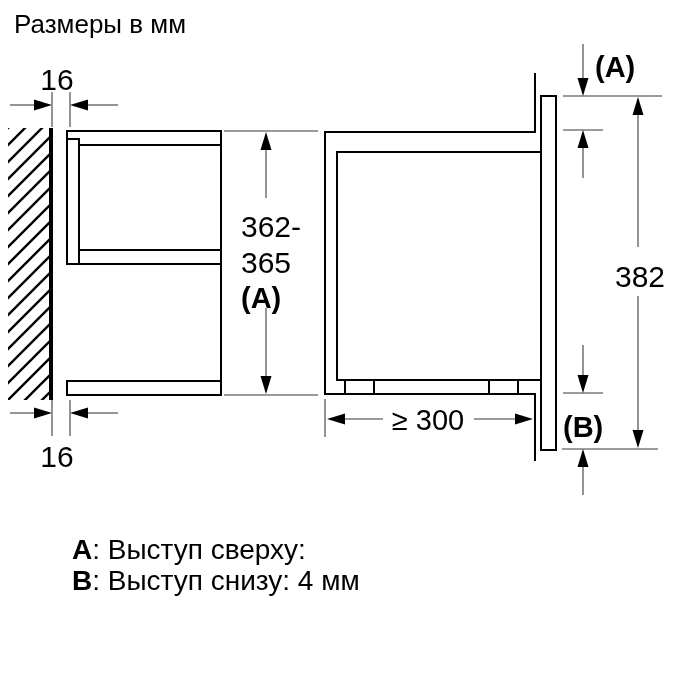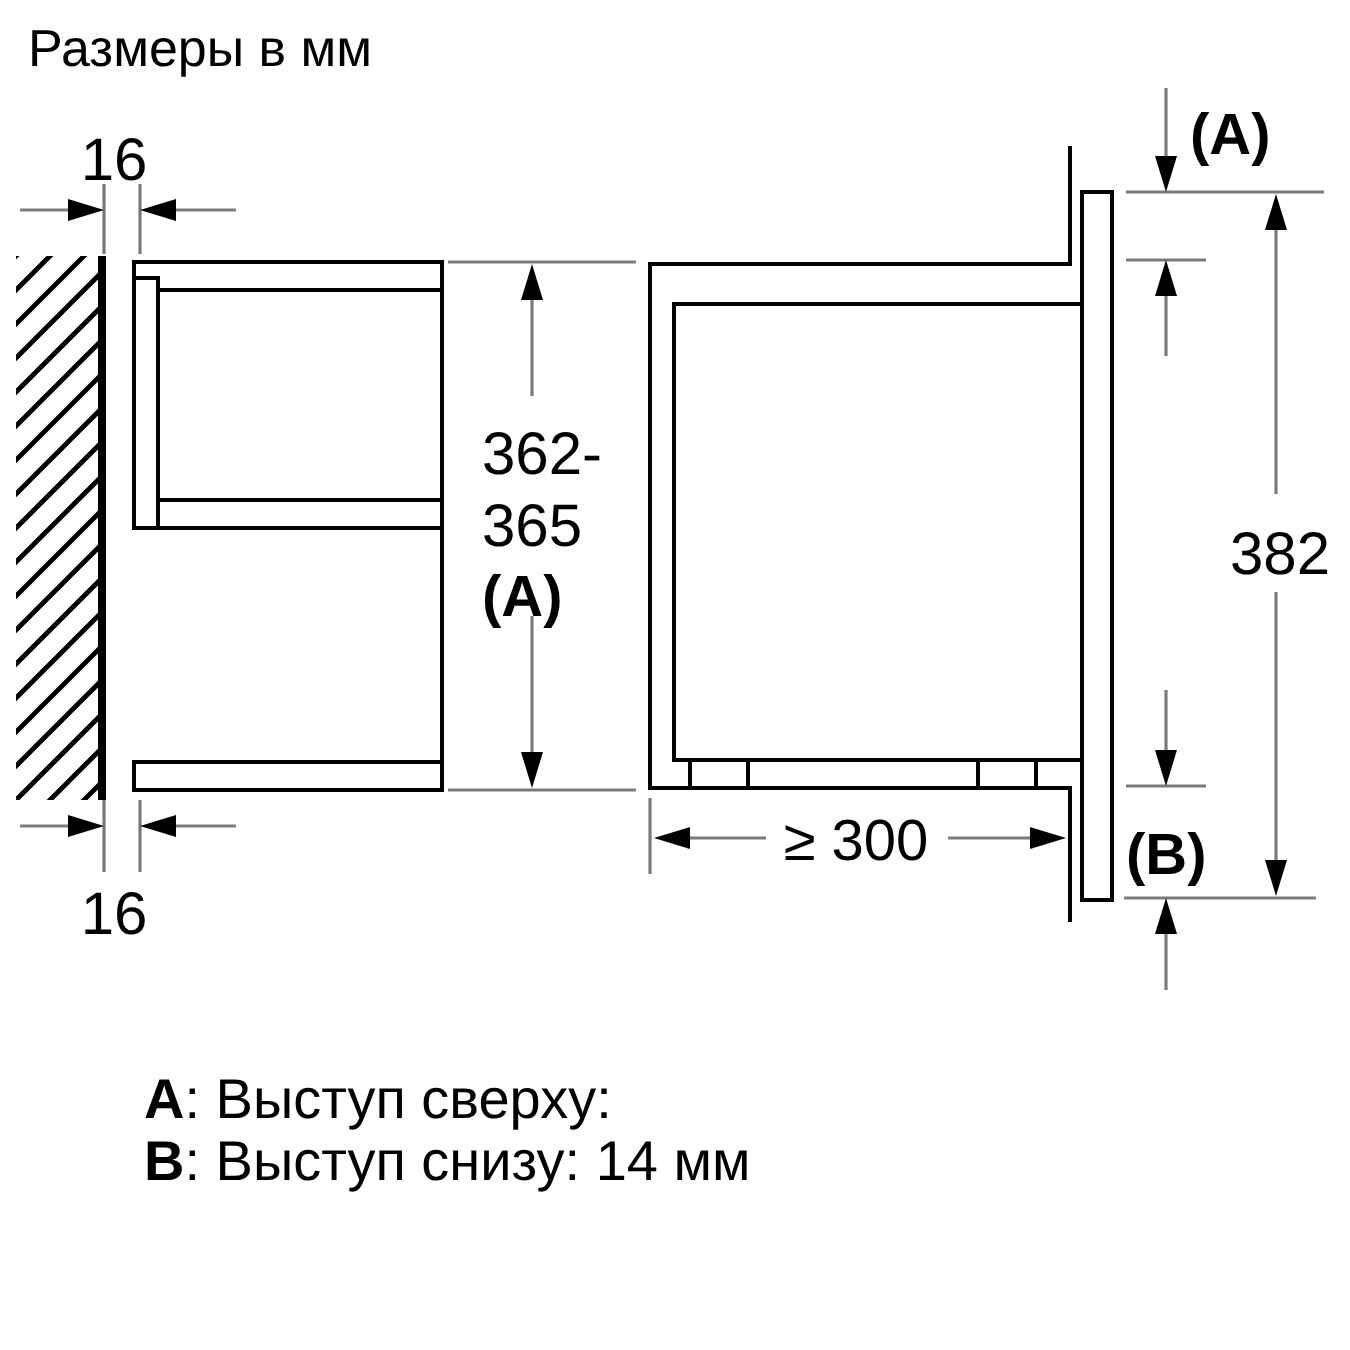--- a/index.html
+++ b/index.html
@@ -136,14 +136,14 @@
       <line x1="474" y1="419" x2="516" y2="419"></line>
     </g>
     <polygon points="327,419 345,413.5 345,424.5" fill="#000"></polygon>
     <polygon points="533,419 515,413.5 515,424.5" fill="#000"></polygon>
     <text x="428" y="430" font-size="29" text-anchor="middle">≥ 300</text>
   </g>
 </svg>
 
 <div class="legend">
   <span class="row"><span class="b">A</span><span>: Выступ сверху:</span></span>
-  <span class="row"><span class="b">B</span><span>: Выступ снизу: 14 мм</span></span>
+  <span class="row"><span class="b">B</span><span>: Выступ снизу: 4 мм</span></span>
 </div>
 
 </body></html>

